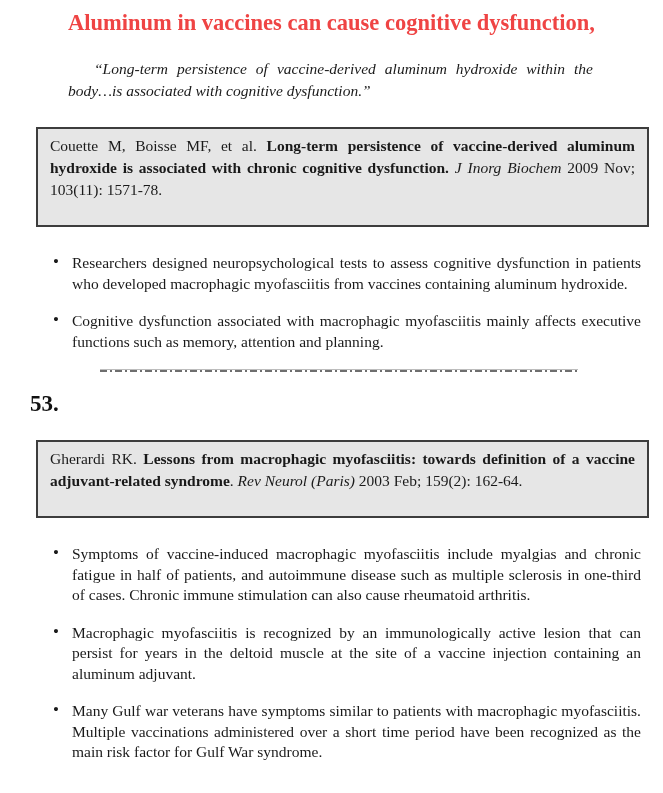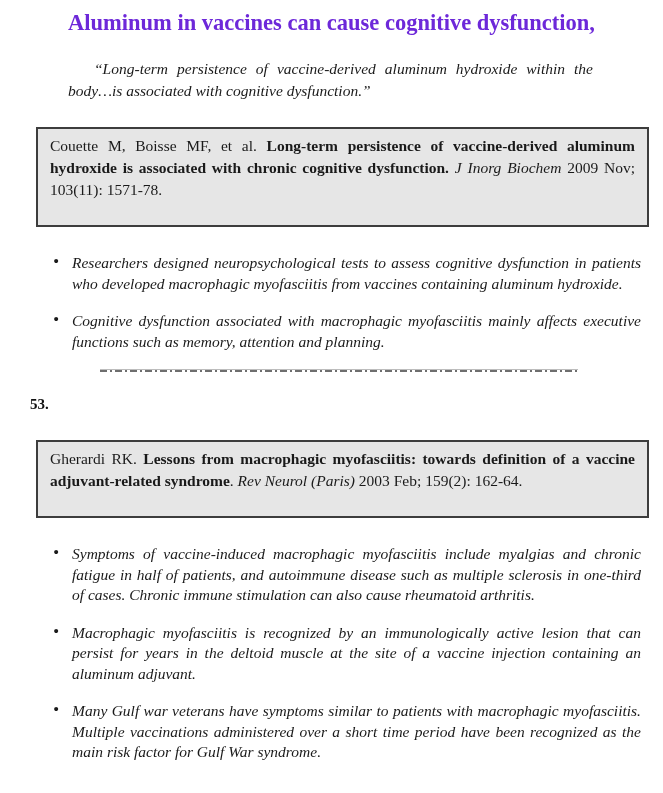--- a/index.html
+++ b/index.html
@@ -19,21 +19,21 @@
     width: 663px;
     height: 793px;
     background: #ffffff;
   }
   .title {
     margin: 8px 6px 0 6px;
     text-align: center;
     font-weight: bold;
     font-size: 22.5px;
     line-height: 30px;
-    color: #6d28d9;
+    color: #ef4444;
   }
   .title .title-line { display: block; }
   .quote {
     margin: 20px 70px 0 68px;
     font-style: italic;
     font-size: 15.5px;
     line-height: 22px;
     text-align: justify;
     text-indent: 26px;
   }
@@ -45,21 +45,20 @@
     font-size: 15.5px;
     line-height: 22px;
     text-align: justify;
   }
   .citation-box .c-bold { font-weight: bold; }
   .citation-box .c-italic { font-style: italic; }
   ul.bullets {
     margin: 26px 22px 0 53px;
     padding: 0;
     list-style: none;
-    font-style: italic;
   }
   ul.bullets li {
     position: relative;
     padding-left: 19px;
     margin-bottom: 17px;
     font-size: 15.5px;
     line-height: 20.5px;
     text-align: justify;
   }
   ul.bullets li::before {
@@ -78,21 +77,21 @@
       #6e6e6e 0px, #6e6e6e 7px,
       rgba(0,0,0,0) 7px, rgba(0,0,0,0) 10px,
       #6e6e6e 10px, #6e6e6e 12px,
       rgba(0,0,0,0) 12px, rgba(0,0,0,0) 15px
     );
     border-top: 1px solid #bdbdbd;
   }
   .section-number {
     margin: 21px 0 0 30px;
     font-weight: bold;
-    font-size: 15px;
+    font-size: 23px;
     line-height: 22px;
     color: #111111;
   }
 </style>
 </head>
 <body>
 
 <div class="page">
 
   <h1 class="title">

